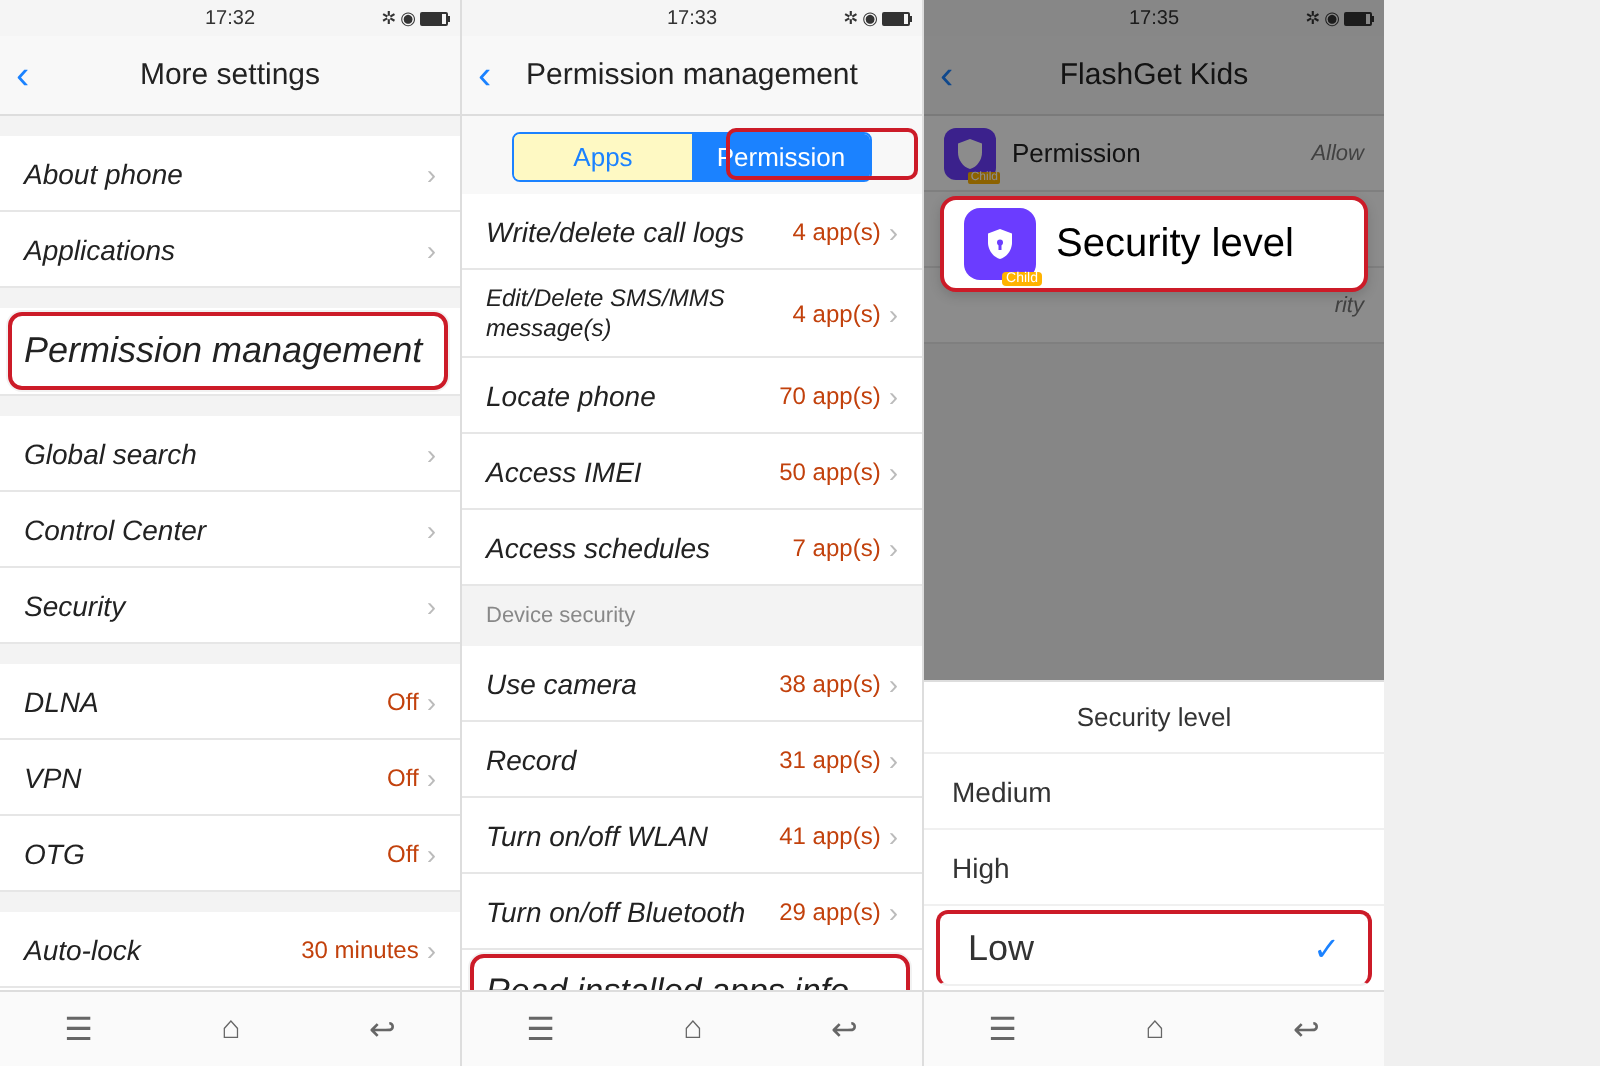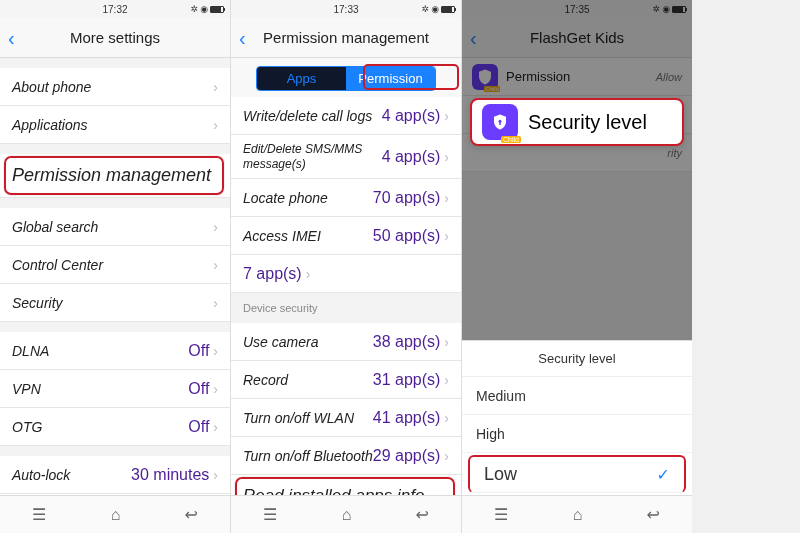--- a/index.html
+++ b/index.html
@@ -19,36 +19,36 @@
 
   
   .titlebar { height: 40px; display: flex; align-items: center; justify-content: center; position: relative; background: #f8f8f8; border-bottom: 1px solid #ddd; }
   .titlebar .back { position: absolute; left: 8px; color: #1b82ff; font-size: 20px; line-height: 1; }
   .titlebar .title { font-size: 15px; color: #222; }
 
   
   .list { flex: 1; overflow: hidden; background: #f3f3f3; }
   .row { background: #fff; border-bottom: 1px solid #e6e6e6; height: 38px; display: flex; align-items: center; padding: 0 12px; font-size: 14px; color: #222; position: relative; }
   .row .label { flex: 1; font-style: italic; }
-  .row .value { color: #4c1d95; font-size: 16px; margin-right: 4px; }
+  .row .value { color: #c2410c; font-size: 12px; margin-right: 4px; }
   .row .chevron { color: #bbb; font-size: 14px; }
   .gap { height: 10px; }
   .section-header { height: 30px; display: flex; align-items: center; padding: 0 12px; font-size: 11px; color: #888; background: #f3f3f3; }
 
   
   .hl { border: 2px solid #cc1b28; border-radius: 7px; box-shadow: 0 0 0 1px rgba(0,0,0,0.05); }
   .hl-row { position: absolute; left: 4px; right: 6px; }
 
   
   .navbar { height: 38px; background: #fafafa; border-top: 1px solid #ddd; display: flex; align-items: center; justify-content: space-around; }
   .navbar .nav-icon { color: #666; }
 
   
   .segmented { display: flex; margin: 8px auto 6px; width: 180px; border: 1px solid #1b82ff; border-radius: 4px; overflow: hidden; }
-  .segmented .seg { flex: 1; text-align: center; font-size: 13px; padding: 4px 0; color: #1b82ff; background: #0f172a; }
+  .segmented .seg { flex: 1; text-align: center; font-size: 13px; padding: 4px 0; color: #1b82ff; background: #fef9c3; }
   .segmented .seg.active { background: #1b82ff; color: #fff; }
   .seg-hl { border: 2px solid #cc1b28; border-radius: 5px; position: absolute; }
 
   
   .phone3 .list, .phone3 .titlebar, .phone3 .status-bar { filter: brightness(0.55); }
   .phone3 .overlay-hl { position: absolute; border: 2px solid #cc1b28; border-radius: 8px; background: #fff; display: flex; align-items: center; padding: 0 10px; box-shadow: 0 2px 6px rgba(0,0,0,0.15); }
   .phone3 .overlay-hl .app-icon { width: 36px; height: 36px; border-radius: 8px; background: #6b3cff; display: flex; align-items: center; justify-content: center; color: #fff; margin-right: 10px; position: relative; }
   .shield { width: 18px; height: 20px; }
   .app-icon .badge { position:absolute; right:-3px; bottom:-3px; background:#ffb300; color:#fff; font-size:7px; padding:0 2px; border-radius:2px; }
   .phone3 .sheet { position: absolute; left: 0; right: 0; bottom: 38px; background: #fff; border-top: 1px solid #ddd; }
@@ -183,20 +183,21 @@
           <span class="label">Locate phone</span>
           <span class="value">70 app(s)</span>
           <span class="chevron">›</span>
         </div>
       <div class="row">
           <span class="label">Access IMEI</span>
           <span class="value">50 app(s)</span>
           <span class="chevron">›</span>
         </div>
       <div class="row">
+          <span class="label">Access schedules</span>
           <span class="value">7 app(s)</span>
           <span class="chevron">›</span>
         </div>
       <div class="section-header">Device security</div>
       <div class="row">
           <span class="label">Use camera</span>
           <span class="value">38 app(s)</span>
           <span class="chevron">›</span>
         </div>
       <div class="row">

